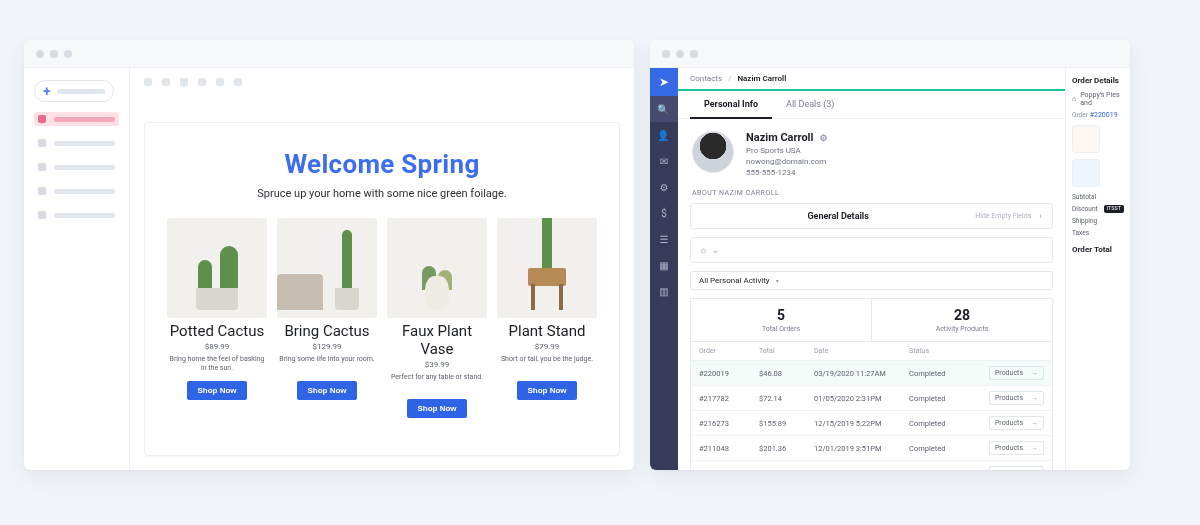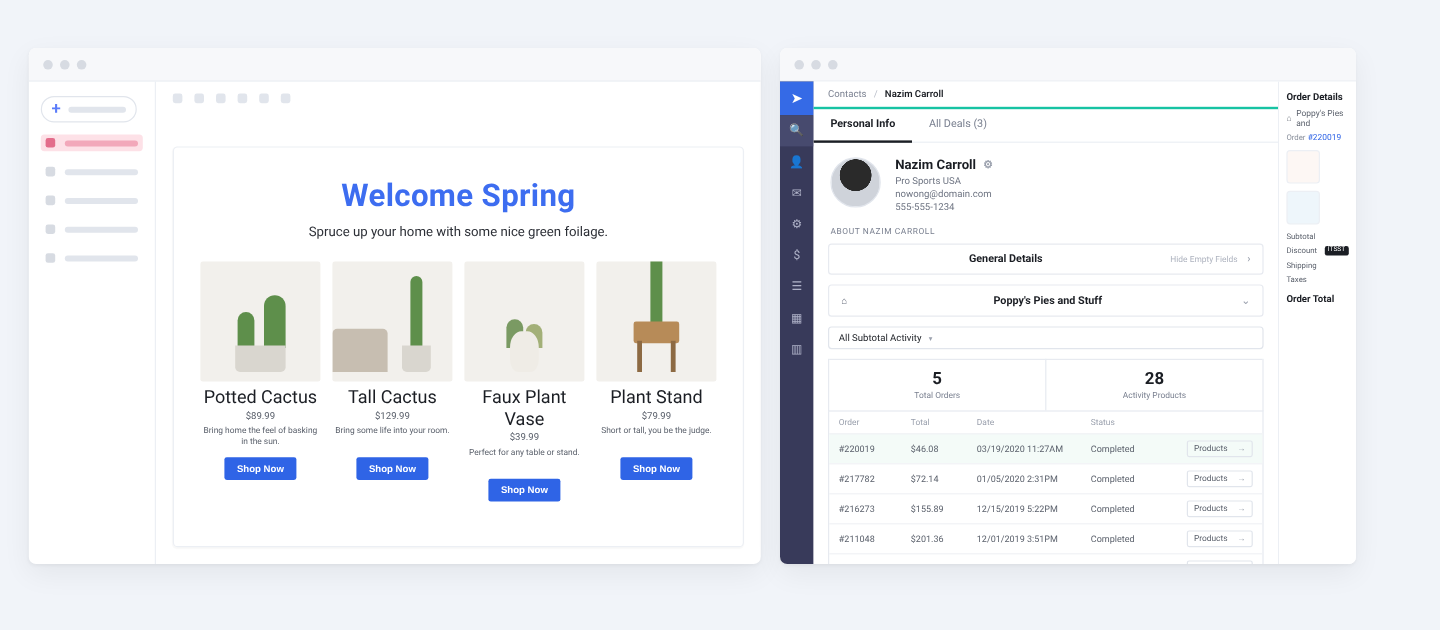--- a/index.html
+++ b/index.html
@@ -90,21 +90,21 @@
   .rail {
     width: 28px; background:#383a5a; display:flex; flex-direction:column; align-items:center; padding-top:0; gap:0;
   }
   .rail .logo{ width:28px;height:28px;background:#356ae6;display:flex;align-items:center;justify-content:center;color:#fff;font-size:12px;}
   .rail .ic{ width:28px;height:26px;display:flex;align-items:center;justify-content:center;color:#aeb1c7;font-size:10px;}
   .rail .ic.active{background:#474a6e;color:#fff;}
   .main-pane { flex:1; background:#fff; display:flex; flex-direction:column; min-width:0; border-right:1px solid #eceff4;}
   .crumbs{ padding:6px 12px; font-size:8px; color:#7a8090;}
   .crumbs .slash{color:#b8bdc8;margin:0 4px;}
   .crumbs .cur{color:#1b1e24;font-weight:600;}
-  .tabs{ display:flex; border-top:2px solid #17c3a3; border-bottom:1px solid #eceff4;}
+  .tabs{ display:flex; border-top:2px solid #17c3a3; border-bottom:1px solid #eceff4;padding-left:12px;}
   .tab{ font-size:9px; padding:8px 14px; color:#7a8090;}
   .tab.active{ color:#1b1e24; font-weight:700; border-bottom:2px solid #1b1e24; margin-bottom:-1px;}
   .profile{ display:flex; gap:12px; padding:12px 14px;}
   .avatar{ width:42px;height:42px;border-radius:50%;background:radial-gradient(circle at 50% 35%, #2a2a2a 0 40%, #cfd3da 41% 100%);border:1px solid #e1e5ec;}
   .pinfo .pname{ font-size:11px; font-weight:700; color:#1b1e24; display:flex; align-items:center; gap:6px;}
   .pinfo .pname .gear{font-size:9px;color:#9aa0ad;}
   .pinfo .pline{ font-size:8px;color:#6e7482;margin-top:2px;}
   .about-label{ font-size:7px; letter-spacing:.5px; color:#7a8090; padding:0 14px;}
   .panel{ margin:6px 12px 0 12px; border:1px solid #e7eaf0; border-radius:3px; display:flex; align-items:center; padding:7px 10px; font-size:9px;text-align:center;}
   .panel .title{flex:1; font-weight:700; color:#1b1e24;}
@@ -209,21 +209,21 @@
             <div class="desc">Bring home the feel of basking in the sun.</div>
             <button class="shop-btn">Shop Now</button>
           </div>
 
           <div class="product">
             <div class="img">
               <span class="sofa"></span>
                 <span class="cac tall" style="left:70%"></span>
                 <span class="pot" style="left:70%;width:24px"></span>
             </div>
-            <div class="name">Tall Cactus</div>
+            <div class="name">Bring Cactus</div>
             <div class="price">$129.99</div>
             <div class="desc">Bring some life into your room.</div>
             <button class="shop-btn">Shop Now</button>
           </div>
 
           <div class="product">
             <div class="img">
               <span class="cac small" style="left:42%;background:#7a9a63;height:24px"></span>
               <span class="cac small" style="left:58%;background:#a3b078;height:20px"></span>
               <span class="vase"></span>
@@ -297,26 +297,25 @@
       <div class="about-label">ABOUT NAZIM CARROLL</div>
 
       <div class="panel">
         <span class="title">General Details</span>
         <span class="hide">Hide Empty Fields</span>
         <span class="chev">›</span>
       </div>
 
       <div class="panel" style="margin-top:8px">
         <span class="store-ic">⌂</span>
-        <span class="title">Poppy's Pies and Stuff</span>
         <span class="chev">⌄</span>
       </div>
 
       <div class="filter-pill">
-        <span>All Subtotal Activity</span>
+        <span>All Personal Activity</span>
         <span class="caret">▾</span>
       </div>
 
       <div class="stats">
         <div>
           <div class="stat-val">5</div>
           <div class="stat-lab">Total Orders</div>
         </div>
         <div>
           <div class="stat-val">28</div>

